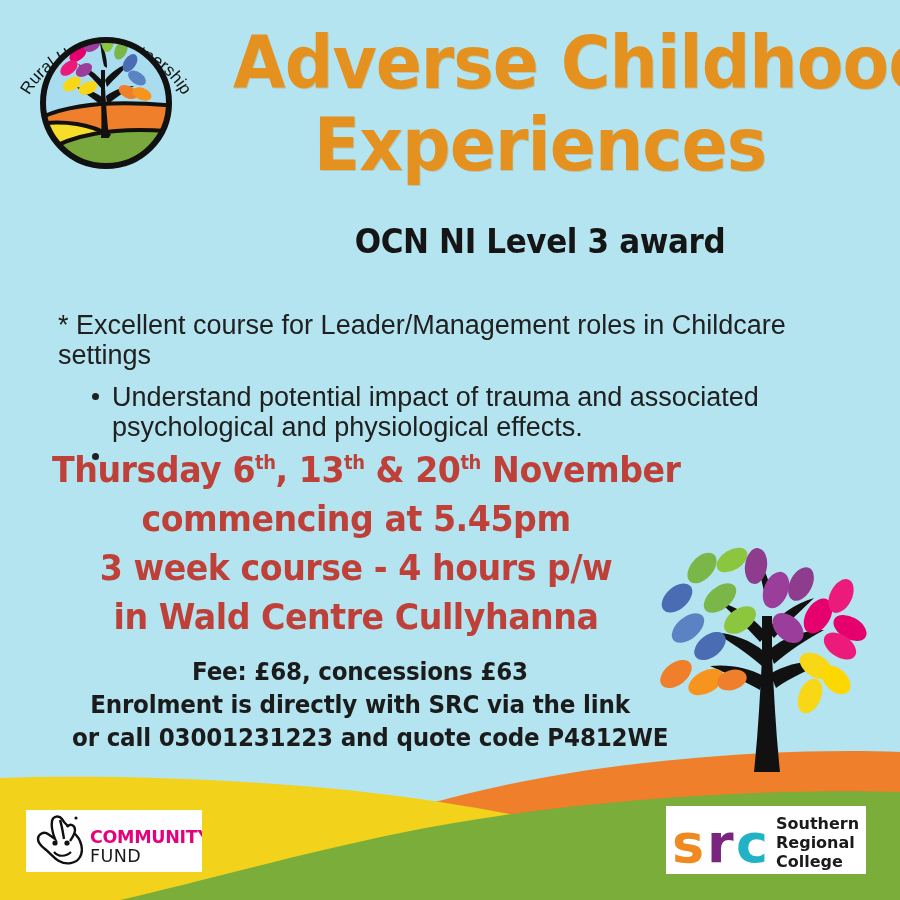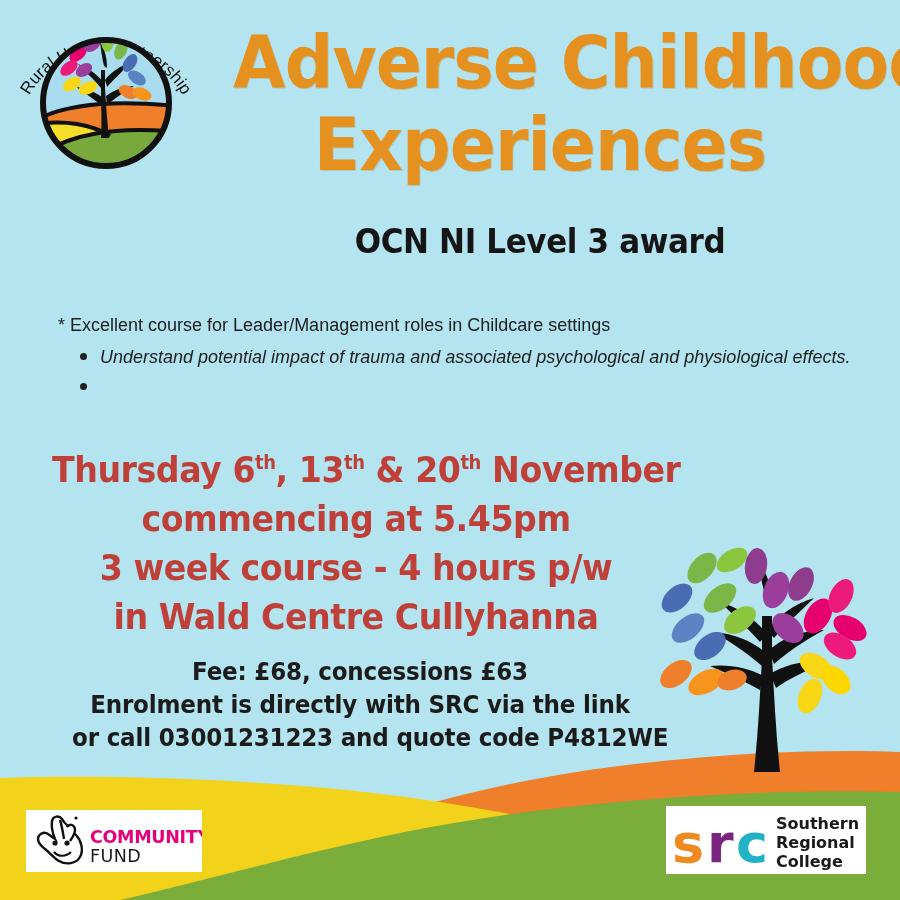--- a/index.html
+++ b/index.html
@@ -72,32 +72,31 @@
   }
 
   
   #course-points {
     position: absolute;
     left: 58px;
     top: 310px;
     width: 800px;
     color: #202020;
     font-family: "Liberation Sans", sans-serif;
-    font-size: 18px;
+    font-size: 27px;
     line-height: 30px;
   }
   #course-points .lead {
     margin: 0 0 2px 0;
     padding-left: 0;
   }
   #course-points ul {
     list-style: none;
-    margin: 0;
+    margin: 12px;
     padding: 0 0 0 16px;
-    font-style: italic;
   }
   #course-points li {
     position: relative;
     padding-left: 26px;
     margin-bottom: 0px;
   }
   #course-points li .dot {
     position: absolute;
     left: 6px;
     top: 11px;

